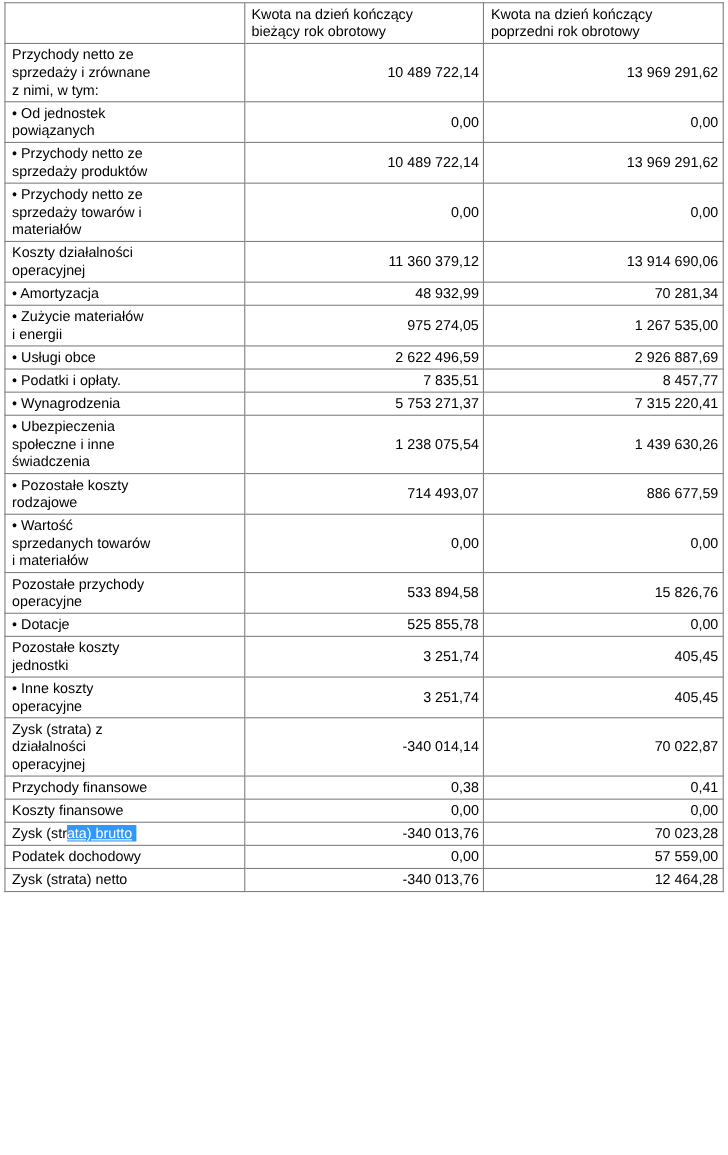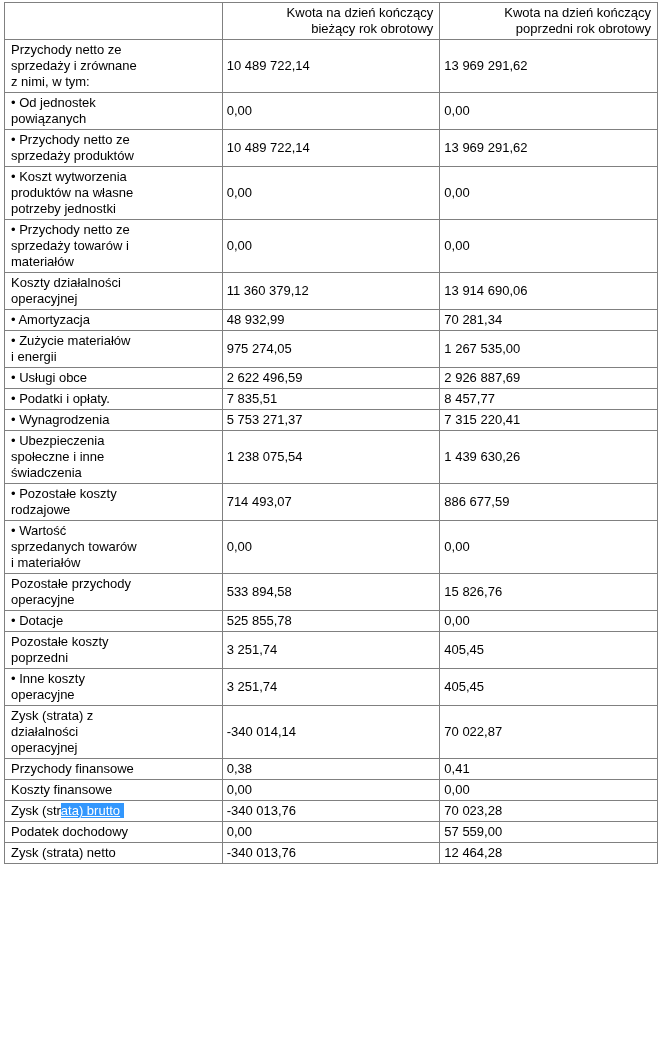--- a/index.html
+++ b/index.html
@@ -29,33 +29,33 @@
   }
   table.fin-table col { width: 33.333%; }
   table.fin-table th,
   table.fin-table td {
     border: 1px solid var(--border-color);
     font-size: 13px;
     line-height: 16px;
     font-weight: normal;
   }
   table.fin-table th {
-    text-align: right;
+    text-align: left;
     vertical-align: middle;
     white-space: pre-line;
     padding: 2px 6px;
   }
   td.label-cell {
     text-align: left;
     vertical-align: middle;
     white-space: pre-line;
     padding: 2px 5px 2px 6px;
   }
   td.value-cell {
-    text-align: left;
+    text-align: right;
     vertical-align: middle;
     padding: 2px 4px;
   }
   span.selection {
     background: var(--sel-bg);
     color: var(--sel-fg);
     padding-right: 4px; 
     text-decoration: underline;
   }
 </style>
@@ -92,27 +92,20 @@
           <td class="value-cell">0,00</td>
           <td class="value-cell">0,00</td>
         </tr>
         <tr>
           <td class="label-cell">• Przychody netto ze
 sprzedaży produktów</td>
           <td class="value-cell">10 489 722,14</td>
           <td class="value-cell">13 969 291,62</td>
         </tr>
         <tr>
-          <td class="label-cell">• Koszt wytworzenia
-produktów na własne
-potrzeby jednostki</td>
-          <td class="value-cell">0,00</td>
-          <td class="value-cell">0,00</td>
-        </tr>
-        <tr>
           <td class="label-cell">• Przychody netto ze
 sprzedaży towarów i
 materiałów</td>
           <td class="value-cell">0,00</td>
           <td class="value-cell">0,00</td>
         </tr>
         <tr>
           <td class="label-cell">Koszty działalności
 operacyjnej</td>
           <td class="value-cell">11 360 379,12</td>
@@ -170,21 +163,21 @@
           <td class="value-cell">533 894,58</td>
           <td class="value-cell">15 826,76</td>
         </tr>
         <tr>
           <td class="label-cell">• Dotacje</td>
           <td class="value-cell">525 855,78</td>
           <td class="value-cell">0,00</td>
         </tr>
         <tr>
           <td class="label-cell">Pozostałe koszty
-poprzedni</td>
+jednostki</td>
           <td class="value-cell">3 251,74</td>
           <td class="value-cell">405,45</td>
         </tr>
         <tr>
           <td class="label-cell">• Inne koszty
 operacyjne</td>
           <td class="value-cell">3 251,74</td>
           <td class="value-cell">405,45</td>
         </tr>
         <tr>

